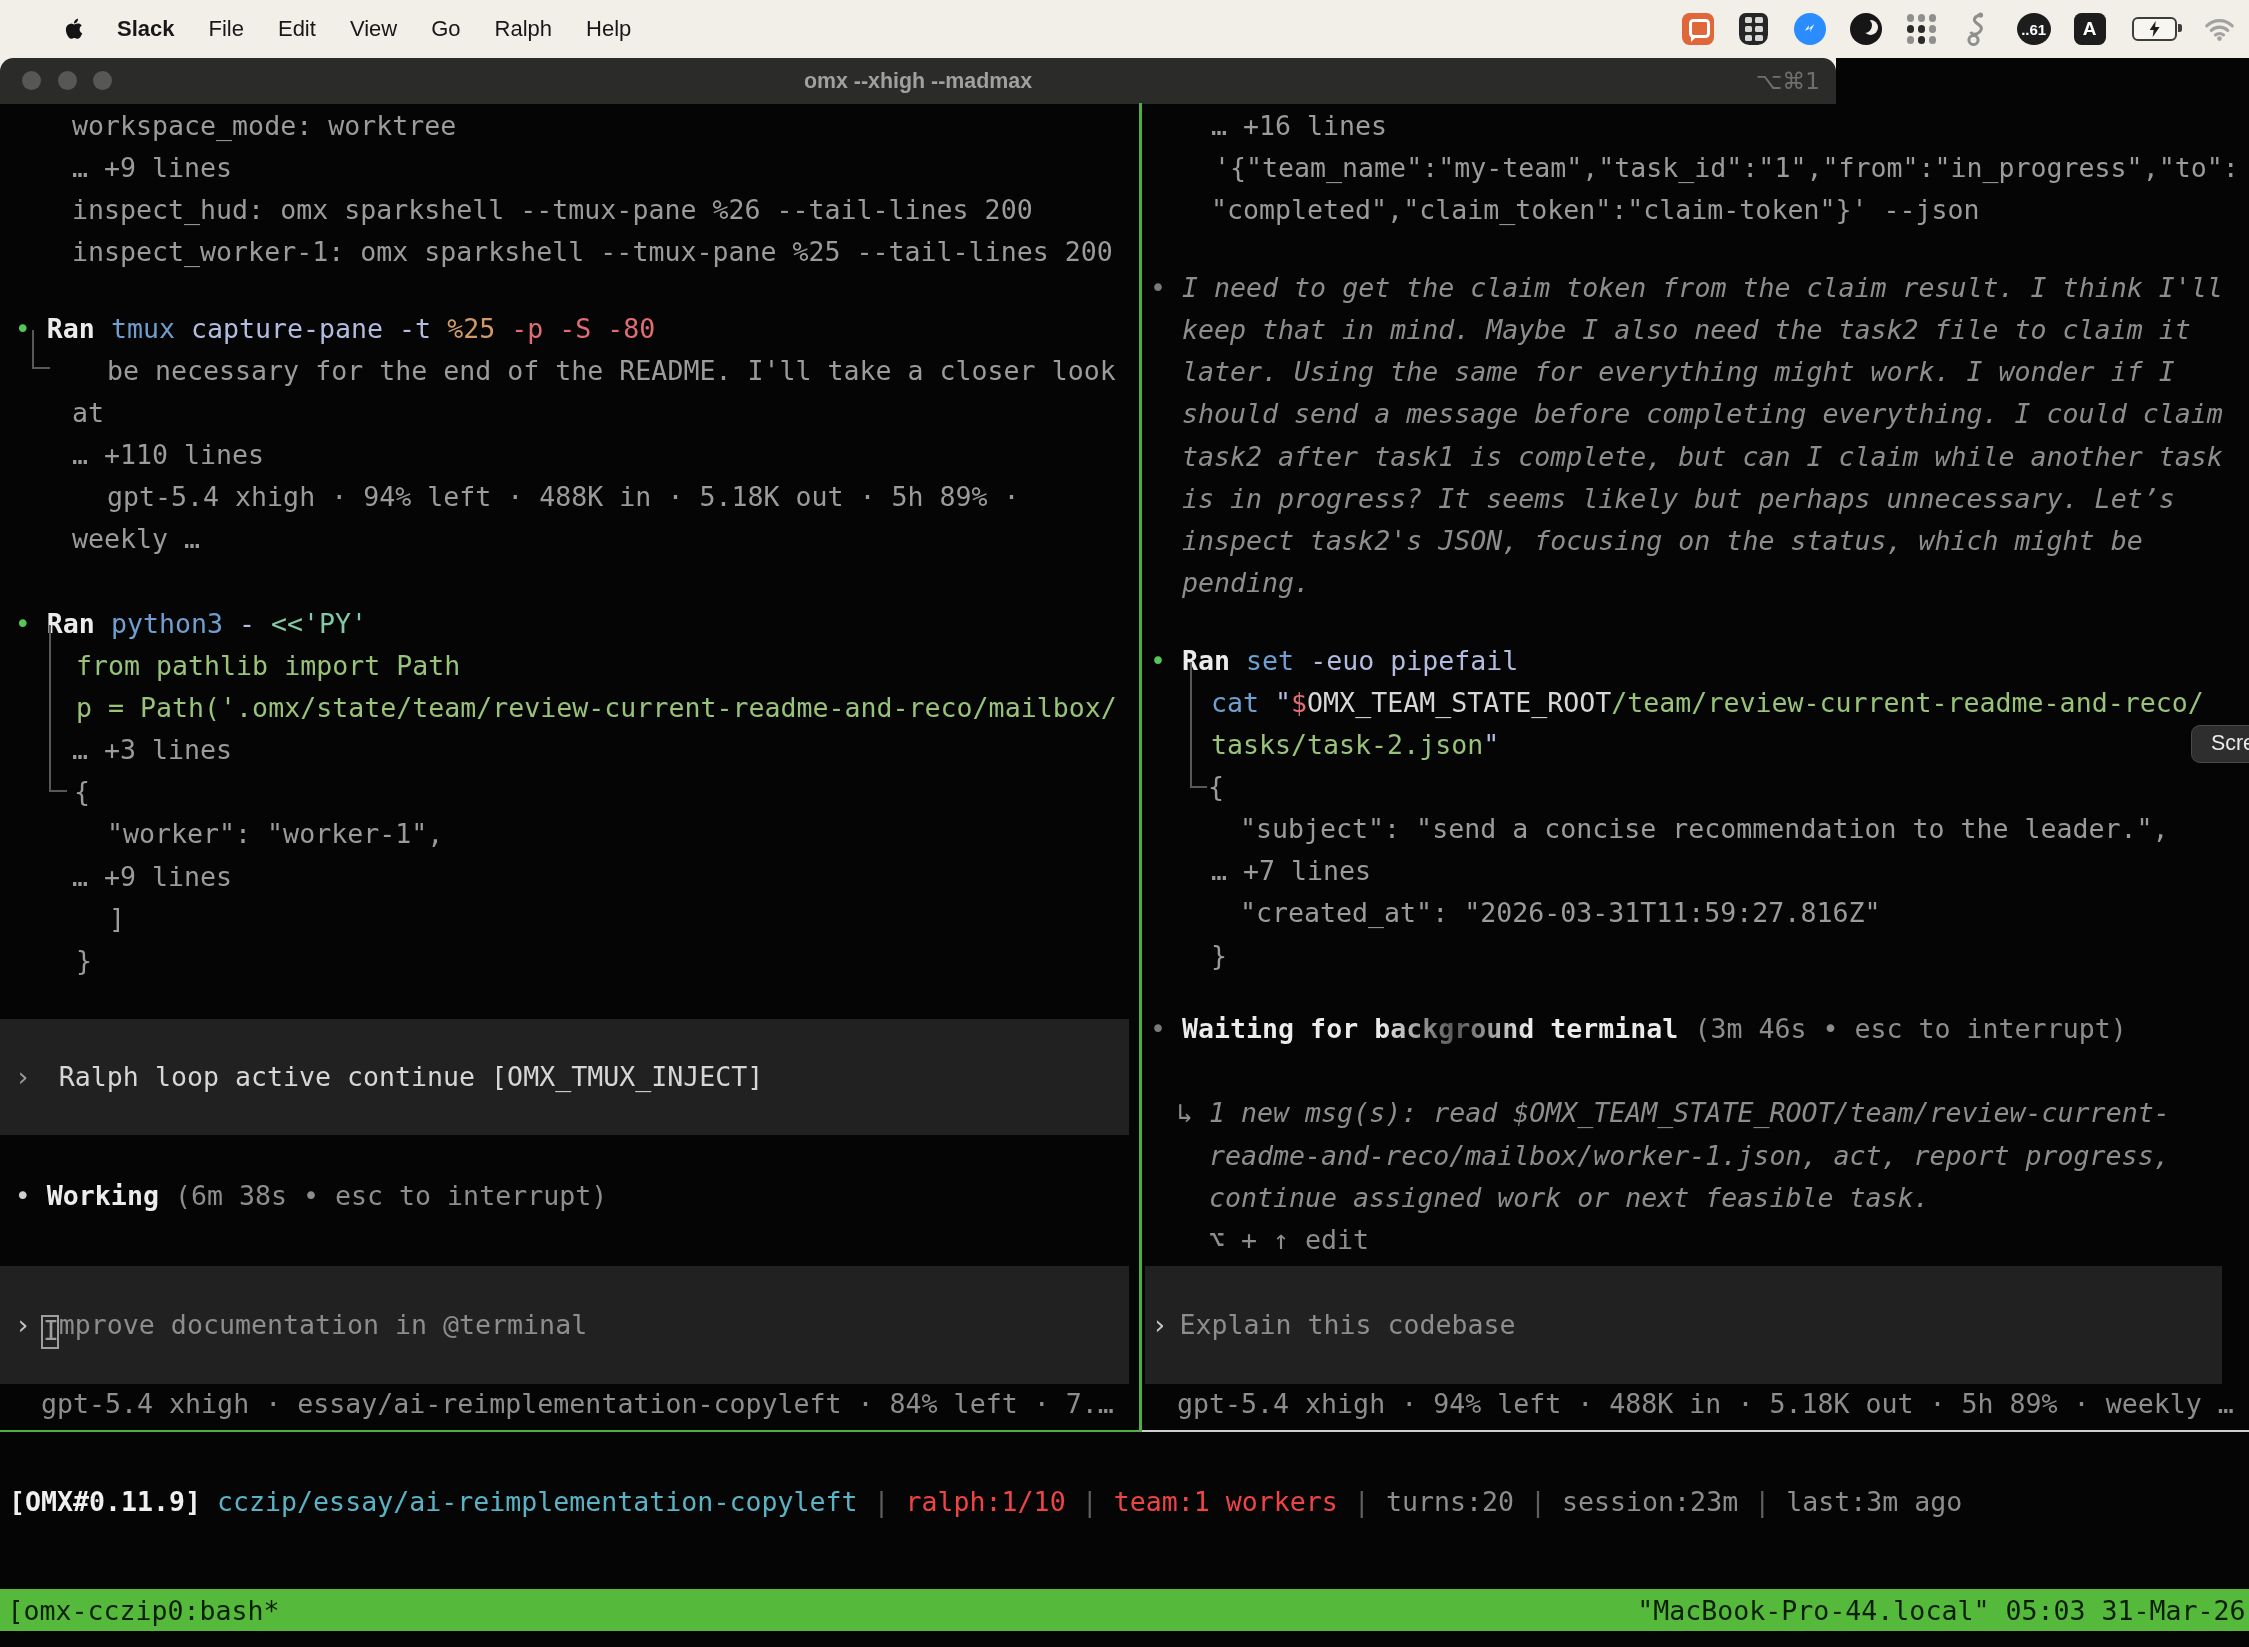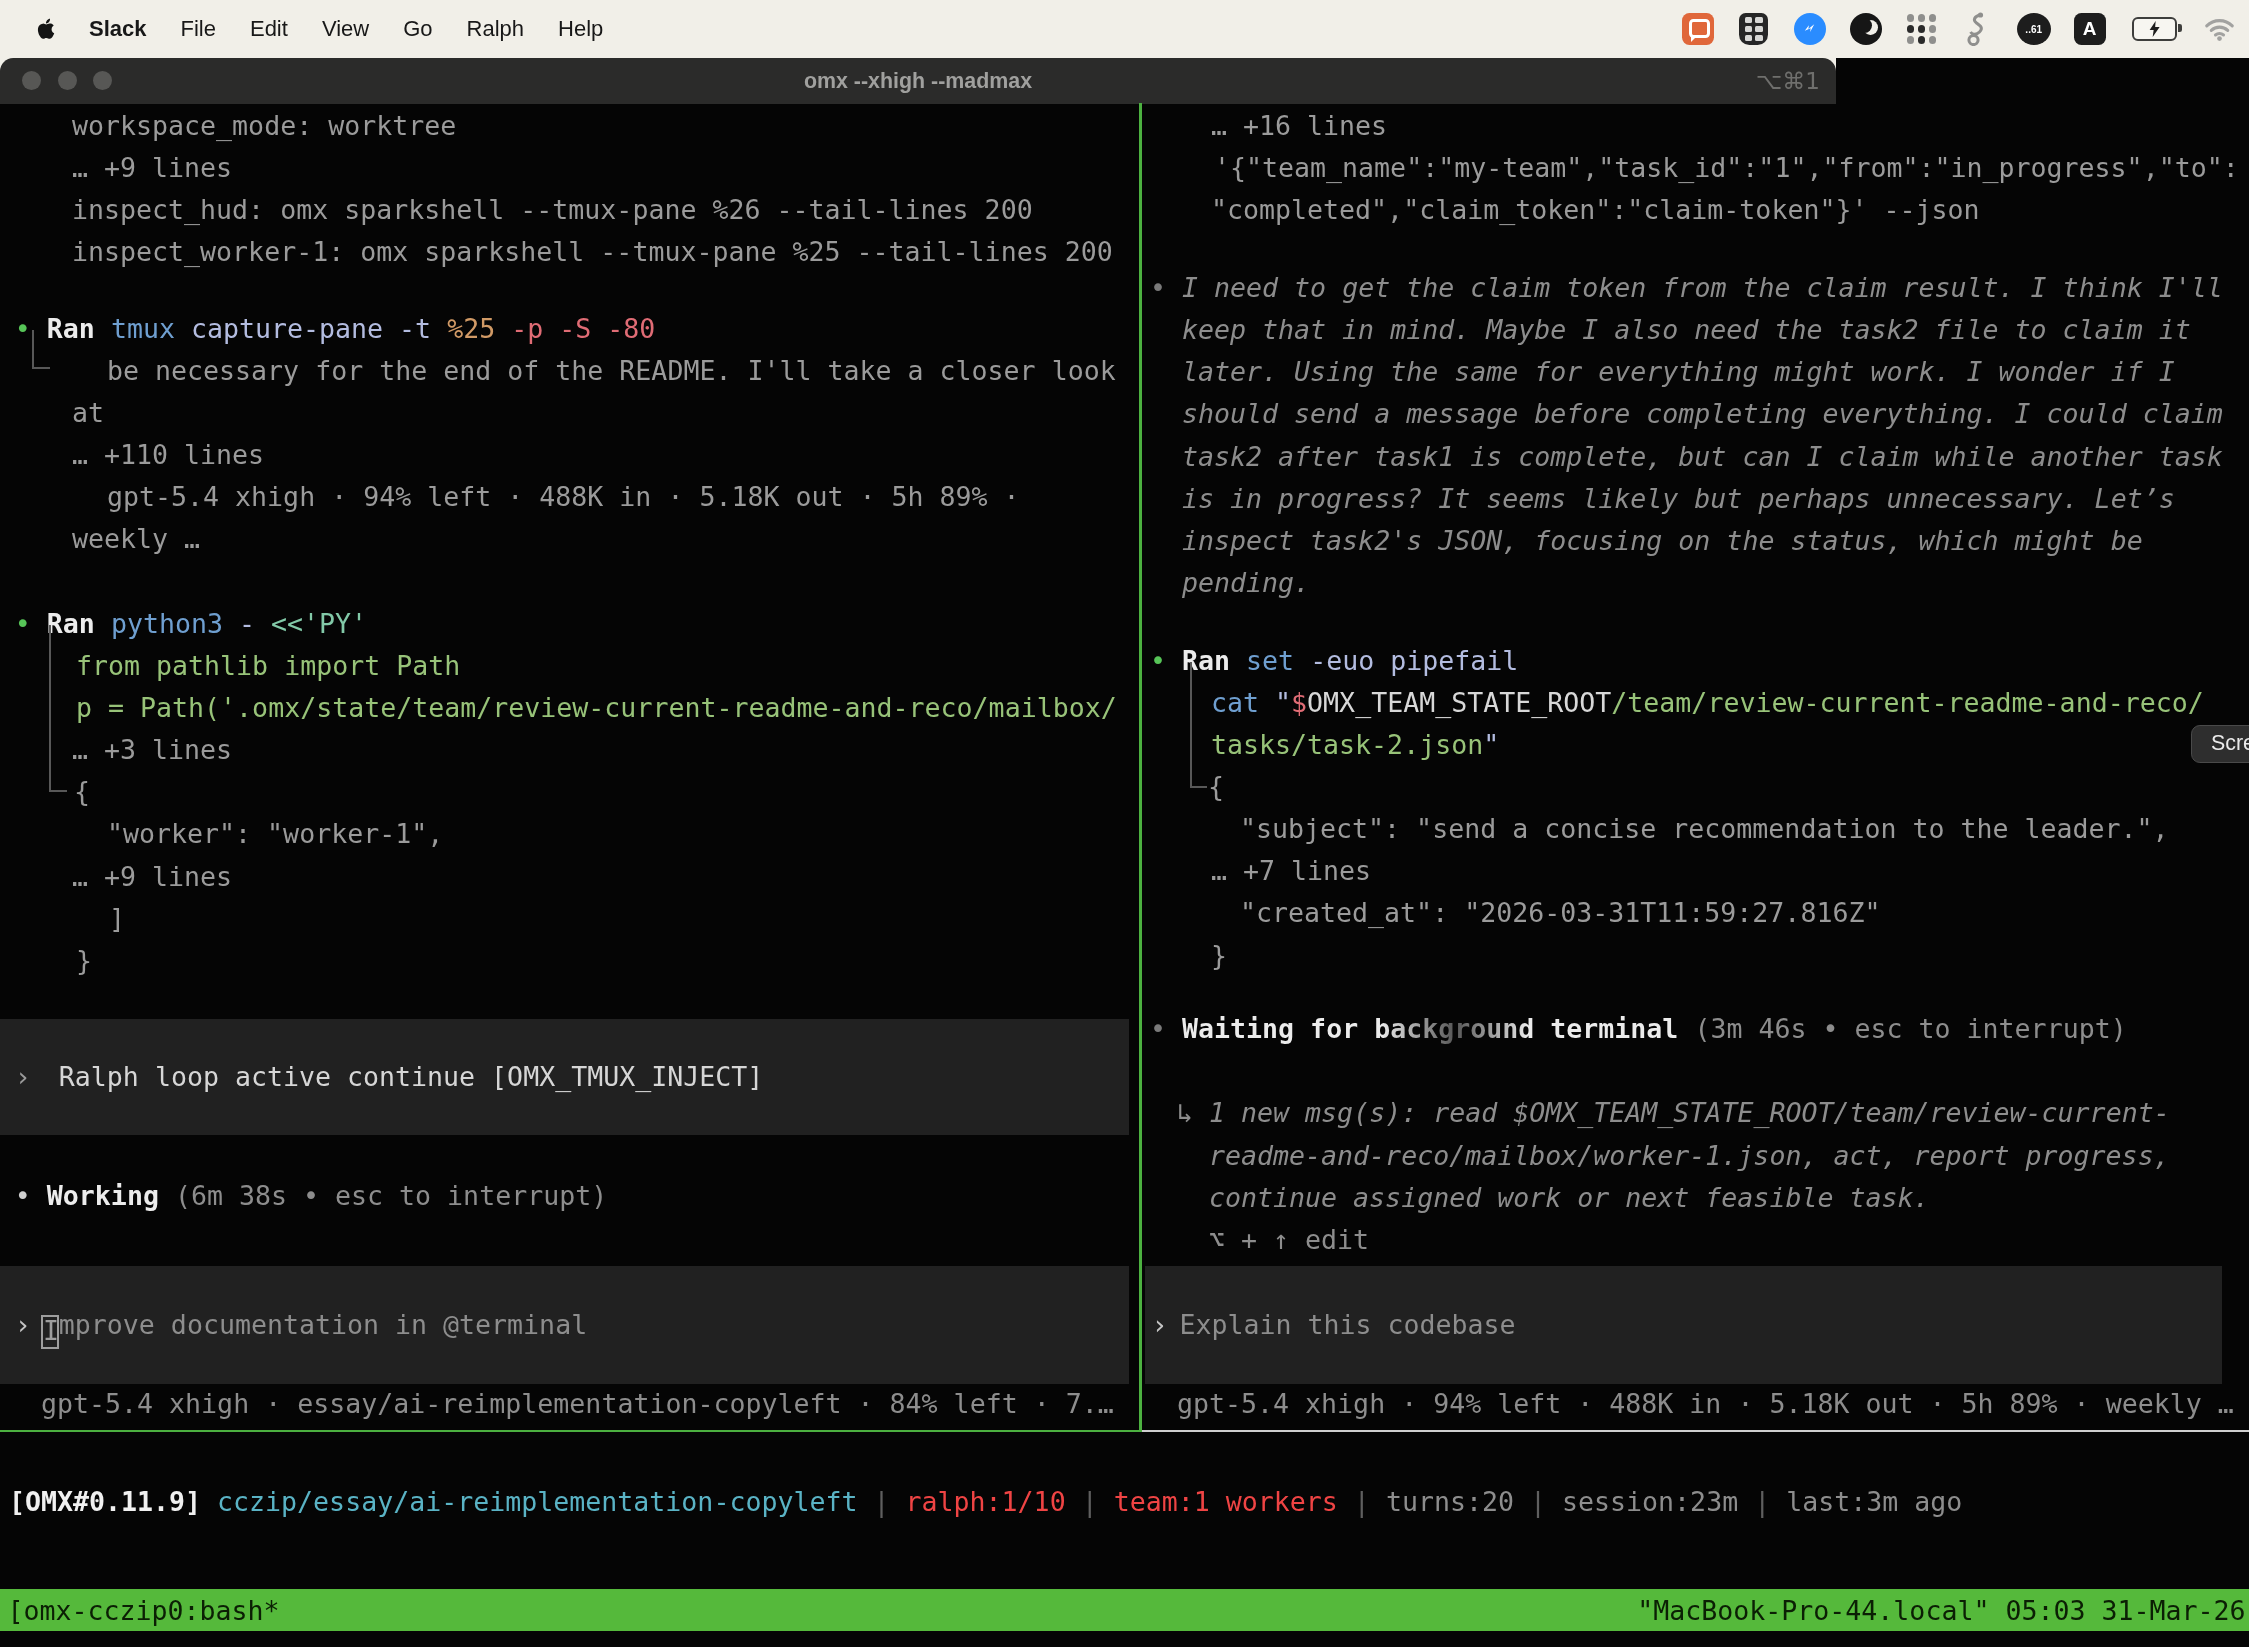--- a/index.html
+++ b/index.html
@@ -1,38 +1,38 @@
 <!DOCTYPE html>
 <html style="font-size:11.8px"><head>
 <meta charset="utf-8">
 <style>
   html,body{margin:0;padding:0;background:#000;}
   .screen{position:relative;width:2250px;height:1648px;overflow:hidden;background:#050505;font-family:"DejaVu Sans Mono",monospace;}
 
   
   .menubar{position:absolute;left:0;top:0;width:2250px;height:58px;background:#f1efe8;display:flex;align-items:center;justify-content:space-between;}
-  .menubar-left{display:flex;align-items:center;}
+  .menubar-left{display:flex;align-items:center;padding-left:28px;}
   .menu-item{font-family:"Liberation Sans",sans-serif;font-size:22px;color:#181818;margin-left:34px;white-space:nowrap;}
   .menu-app{font-weight:bold;margin-left:32px;}
   .apple{margin-left:37px;display:flex;align-items:center;}
   .menubar-right{display:flex;align-items:center;gap:22px;margin-right:13.3px;}
   .sicon{width:34px;height:34px;display:flex;align-items:center;justify-content:center;position:relative;}
   .ic-chat{width:32px;height:32px;background:#e0673a;border-radius:7.4px;position:relative;}
   .ic-chat::before{content:"";position:absolute;left:7.4px;top:5.9px;width:14.8px;height:13.3px;border:3px solid #fff;border-radius:4.4px;}
   .ic-chat::after{content:"";position:absolute;left:8.9px;bottom:3px;width:0;height:0;border-left:7.4px solid #fff;border-bottom:7.4px solid transparent;}
   .ic-shield{width:29.5px;height:32px;background:#262626;border-radius:6.6px 6.6px 10.3px 10.3px;display:grid;grid-template-columns:7.4px 7.4px;grid-gap:3px;align-content:center;justify-content:center;}
   .ic-shield i{width:7.4px;height:5.9px;background:#d8d8d6;border-radius:1.5px;}
   .ic-msgr{width:32px;height:32px;border-radius:50%;background:#2a8cff;display:flex;align-items:center;justify-content:center;}
   .ic-moon{width:32px;height:32px;border-radius:50%;background:#161616;position:relative;overflow:hidden;}
   .ic-moon::before{content:"";position:absolute;left:13.3px;top:7.4px;width:14.8px;height:14.8px;border-radius:50%;background:#f1efe8;}
   .ic-moon::after{content:"";position:absolute;left:7.4px;top:5.2px;width:14.8px;height:14.8px;border-radius:50%;background:#161616;}
   .ic-dots{display:grid;grid-template-columns:repeat(3,7.4px);grid-gap:3.7px;}
   .ic-dots i{width:7.4px;height:7.4px;border-radius:50%;}
   .ic-dots i.lt{background:#8f8f8d;} .ic-dots i.dk{background:#2a2a2a;}
-  .ic-badge61{width:34px;height:32px;border-radius:50%;background:#1d1d1d;color:#fff;font-family:"Liberation Sans",sans-serif;font-size:10px;font-weight:bold;display:flex;align-items:center;justify-content:center;}
+  .ic-badge61{width:34px;height:32px;border-radius:50%;background:#1d1d1d;color:#fff;font-family:"Liberation Sans",sans-serif;font-size:15px;font-weight:bold;display:flex;align-items:center;justify-content:center;}
   .ic-a{width:32px;height:32px;border-radius:7.4px;background:#1d1d1d;color:#fff;font-family:"Liberation Sans",sans-serif;font-size:19px;font-weight:bold;display:flex;align-items:center;justify-content:center;}
   .ic-batt{position:relative;width:41px;height:20.7px;border:2.2px solid #3e3e3c;border-radius:5.9px;background:#f7f6f1;display:flex;align-items:center;justify-content:center;}
   .ic-batt::after{content:"";position:absolute;right:-6.6px;top:5.2px;width:3.7px;height:8px;background:#3e3e3c;border-radius:0 2.2px 2.2px 0;}
 
   
   .titlebar-wrap{position:absolute;left:0;top:58px;width:1836px;height:46px;background:#f1efe8;}
   .titlebar{position:relative;width:100%;height:100%;background:#2b2b2a;border-radius:13.3px 13.3px 0 0;}
   .tl-dot{position:absolute;top:13.3px;width:19px;height:19px;border-radius:50%;background:#575755;}
   .win-title{position:absolute;left:0;right:0;top:0;height:46px;line-height:46px;text-align:center;color:#a0a09e;font-family:"Liberation Sans",sans-serif;font-size:21.4px;font-weight:bold;}
   .win-shortcut{position:absolute;right:16px;top:0;height:46px;line-height:46px;color:#6f6f6d;font-family:"DejaVu Sans",sans-serif;font-size:23px;}

